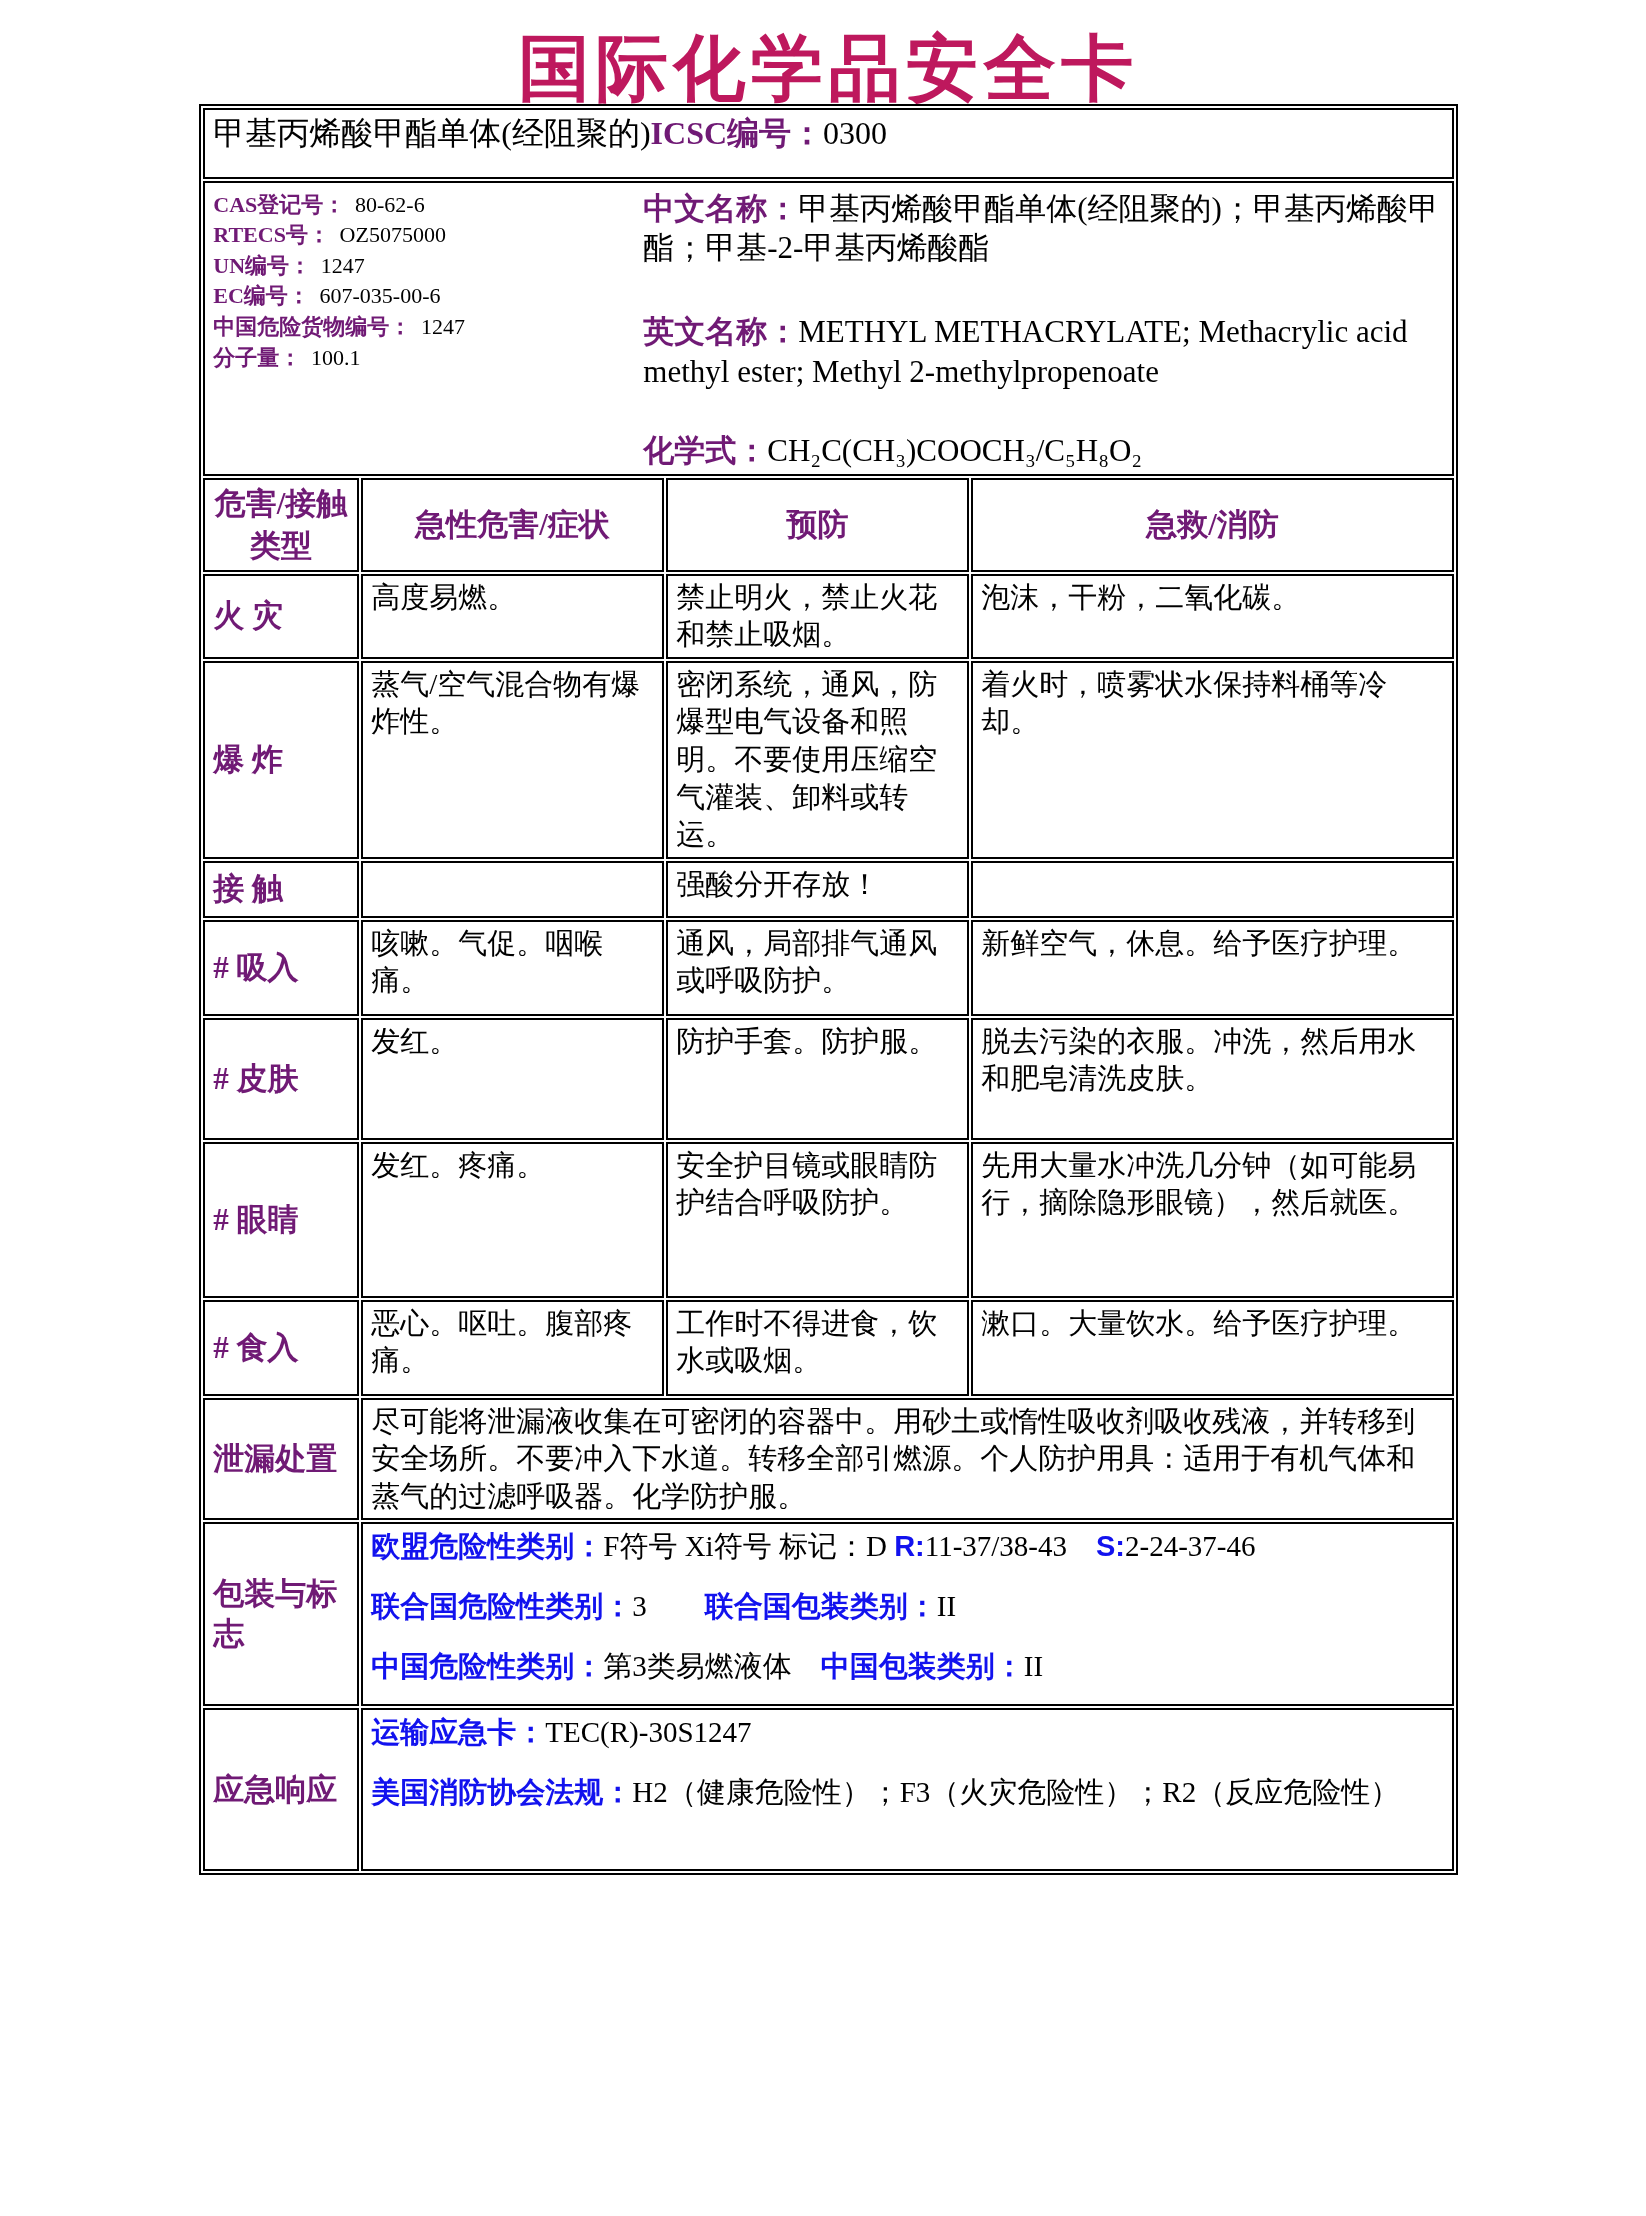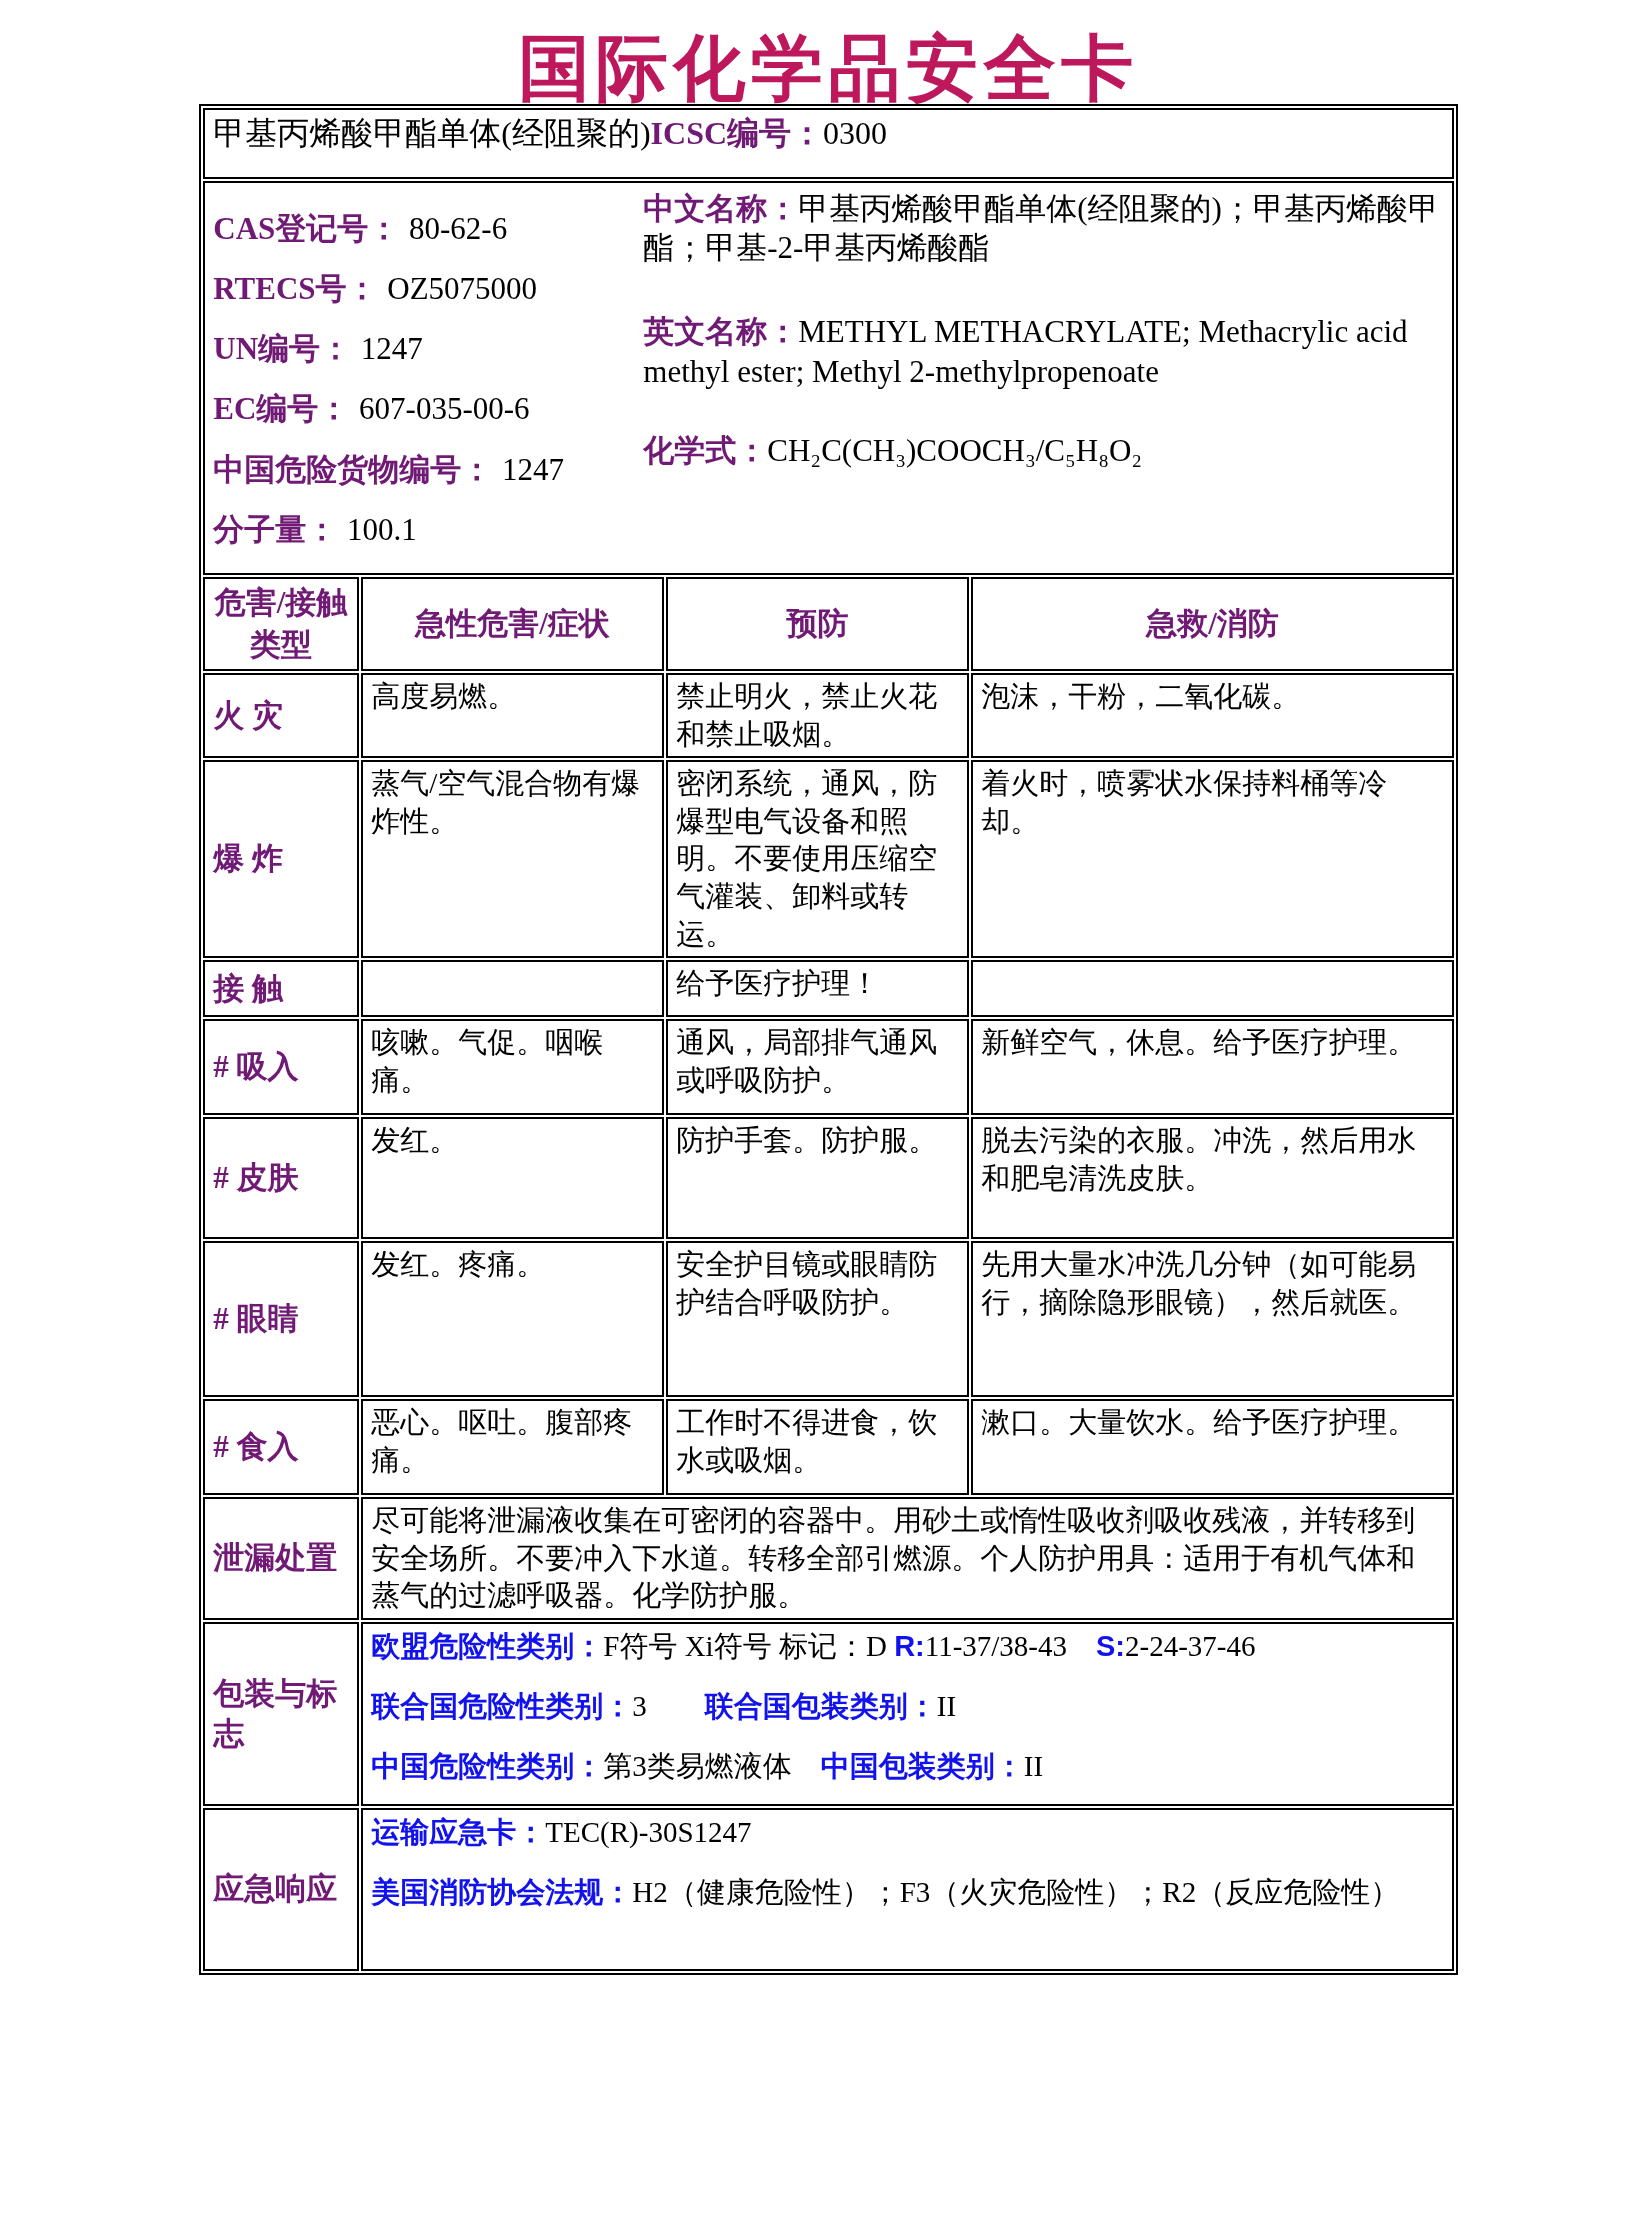--- a/index.html
+++ b/index.html
@@ -30,21 +30,21 @@
   }
   .colhead{
     text-align:center;vertical-align:middle;font-size:31px;line-height:1.35;
   }
   .hdr-flex{display:flex;justify-content:flex-start;align-items:center;height:100%;}
   .hdr-name{font-size:32px;}
   .hdr-icsc{font-size:32px;white-space:nowrap;padding-right:7px;}
   .info-flex{display:flex;height:100%;}
   .info-left{width:430px;flex:0 0 430px;padding-top:2.8px;}
   .info-right{flex:1;padding-top:2.8px;}
-  .ident-line{font-size:31px;margin:20px 0;line-height:1.3;}
+  .ident-line{font-size:22px;margin:2px 0;line-height:1.3;}
   .ident-line .val{margin-left:9.7px;}
   .name-para{font-size:31px;line-height:1.28;}
   .para-gap1{margin-bottom:44px;}
   .para-gap2{margin-bottom:40px;}
   .rich-line{margin-bottom:21px;line-height:1.35;}
   .rich-line:last-child{margin-bottom:0;}
   .break-all{word-break:break-all;}
   .seg-blue{
     color:#1212ee;font-weight:bold;
     font-family:"Liberation Sans","DejaVu Sans",sans-serif;
@@ -114,21 +114,21 @@
     <tr style="height:158px">
       <td class="rowlabel blue">爆 炸</td>
       <td>蒸气/空气混合物有爆炸性。</td>
       <td>密闭系统，通风，防爆型电气设备和照明。不要使用压缩空气灌装、卸料或转运。</td>
       <td>着火时，喷雾状水保持料桶等冷却。</td>
     </tr>
 
     <tr style="height:57px">
       <td class="rowlabel blue">接 触</td>
       <td></td>
-      <td>给予医疗护理！</td>
+      <td>强酸分开存放！</td>
       <td></td>
     </tr>
 
     <tr style="height:96px">
       <td class="rowlabel blue"># 吸入</td>
       <td>咳嗽。气促。咽喉痛。</td>
       <td>通风，局部排气通风或呼吸防护。</td>
       <td>新鲜空气，休息。给予医疗护理。</td>
     </tr>
 

